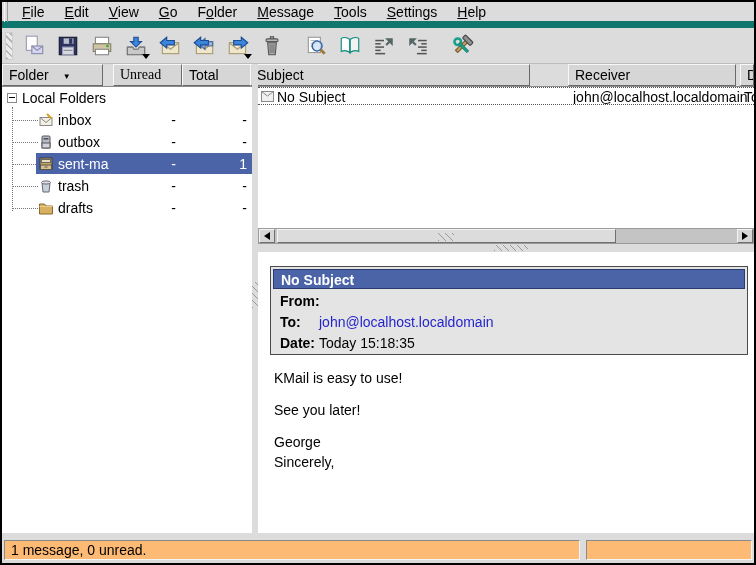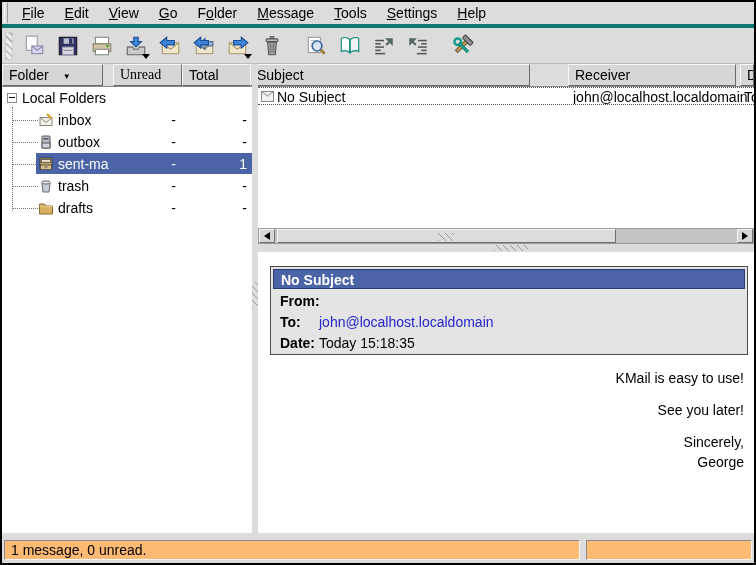--- a/index.html
+++ b/index.html
@@ -5,21 +5,21 @@
   * { margin:0; padding:0; box-sizing:border-box; }
   html,body { background:#888; }
   .window {
     position:relative; width:756px; height:565px;
     background:#dcdcdc; border:2px solid #000;
     font-family:"Liberation Sans", sans-serif; font-size:14px; color:#000;
     overflow:hidden;
   }
   
   .menubar { position:absolute; left:0; top:0; width:752px; height:26px;
-    display:flex; align-items:center; border-bottom:4px solid #0f766e; }
+    display:flex; align-items:center; border-bottom:7px solid #0f766e; }
   .menu-handle { width:4px; height:20px; margin:0 4px 0 2px;
     border-left:1px solid #f5f5f5; border-right:1px solid #9a9a9a; }
   .menu-item { padding:3px 10px; cursor:default; }
   .menu-item u { text-decoration:underline; }
   
   .toolbar { position:absolute; left:0; top:27px; width:752px; height:35px;
     display:flex; align-items:center; border-bottom:1px solid #bcbcbc; }
   .tb-handle { width:8px; height:28px; margin:0 4px 0 3px;
     background:repeating-linear-gradient(45deg,#b8b8b8 0 2px,#ececec 2px 5px);
     border:1px solid #cfcfcf; }
@@ -98,21 +98,21 @@
   .reader-box { position:absolute; left:12px; top:14px; width:478px; height:89px;
     background:#e4e4e4; border:1px solid #4a4a4a; }
   .reader-title { position:absolute; left:2px; top:2px; right:2px; height:20px;
     background:#4b64a8; border:1px solid #2c3a6e; color:#fff; font-weight:bold;
     padding:2px 0 0 7px; }
   .reader-fields { position:absolute; left:0; top:24px; right:16px; }
   .rfield { position:relative; height:21px; }
   .rlabel { position:absolute; left:9px; top:2px; font-weight:bold; }
   .rvalue { position:absolute; left:48px; top:2px; white-space:nowrap; }
   .rvalue.link { color:#2525cd; }
-  .reader-body { position:absolute; left:16px; top:116px; width:470px;text-align:right; }
+  .reader-body { position:absolute; left:16px; top:116px; width:470px; }
   .body-line { line-height:20px; white-space:pre; }
   .body-line:empty { height:12px; }
   
   .statusbar { position:absolute; left:0; top:535px; width:752px; height:26px; background:#dcdcdc; }
   .status-sect { position:absolute; top:3px; height:20px; background:#fdba74;
     border-top:1px solid #8a8a8a; border-left:1px solid #8a8a8a;
     border-bottom:1px solid #f5f5f5; border-right:1px solid #f5f5f5;
     padding:1px 0 0 6px; overflow:hidden; white-space:nowrap; }
   .status-left { left:2px; width:576px; }
   .status-right { left:584px; width:166px; }
@@ -392,22 +392,22 @@
           <span class="rlabel">Date:</span>
           <span class="rvalue">Today 15:18:35</span>
         </div>
       </div>
     </div>
     <div class="reader-body">
       <div class="body-line">KMail is easy to use!</div>
       <div class="body-line"></div>
       <div class="body-line">See you later!</div>
       <div class="body-line"></div>
+      <div class="body-line">George</div>
       <div class="body-line">Sincerely,</div>
-      <div class="body-line">George</div>
     </div>
   </div>
 
   <div class="statusbar">
     <div class="status-sect status-left">1 message, 0 unread.</div>
     <div class="status-sect status-right"></div>
   </div>
 
 </div>
 

